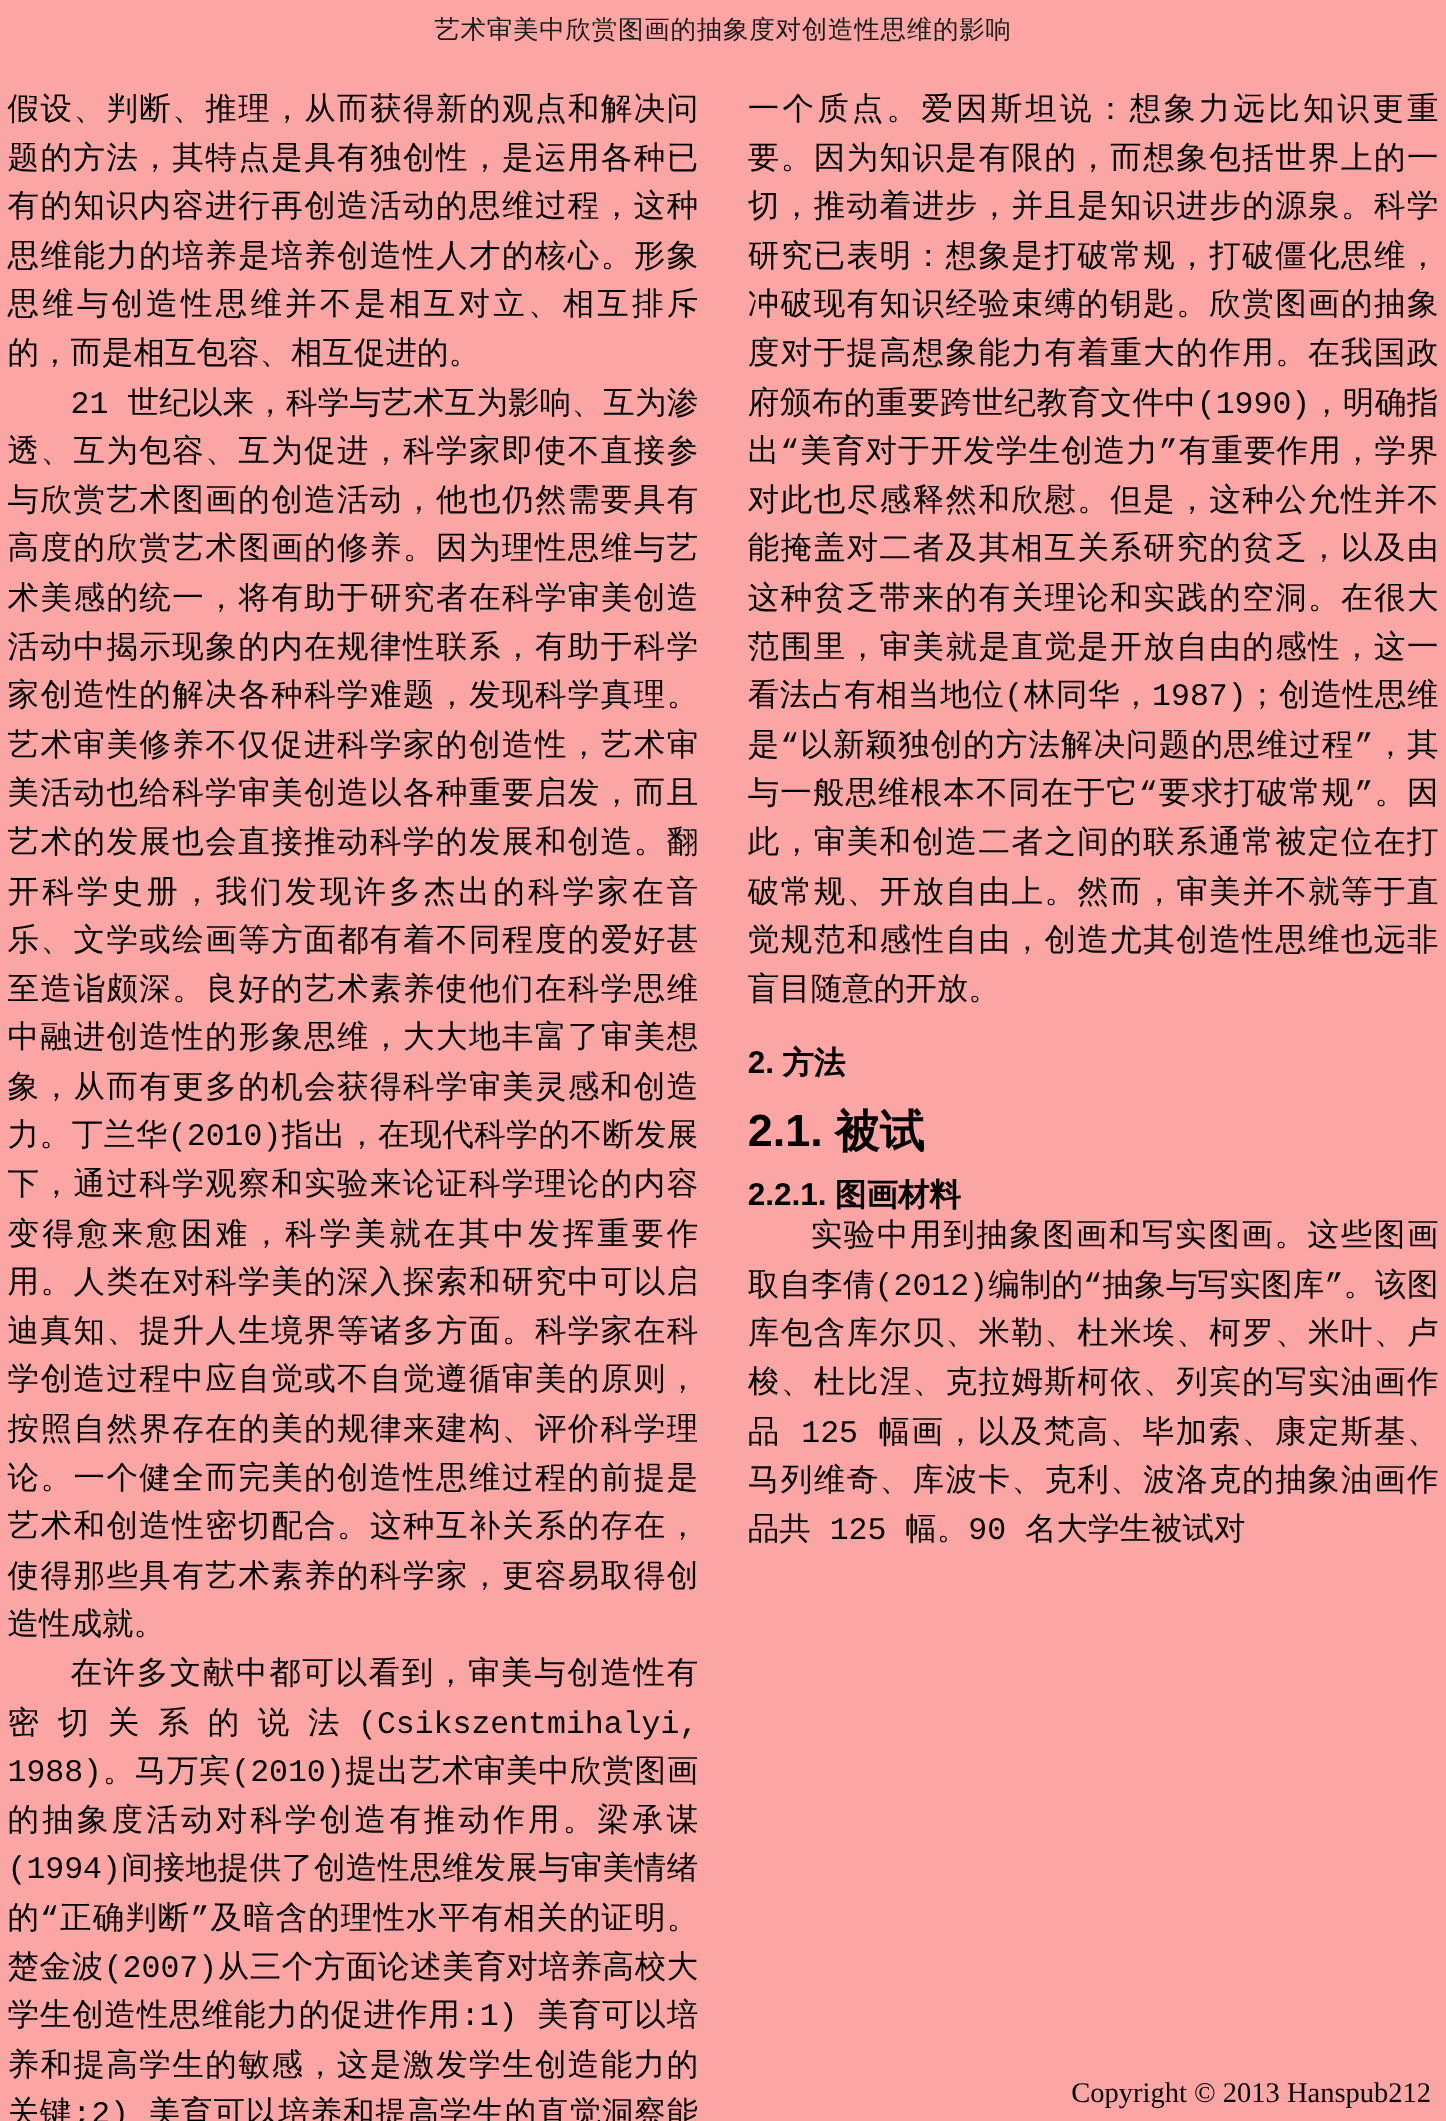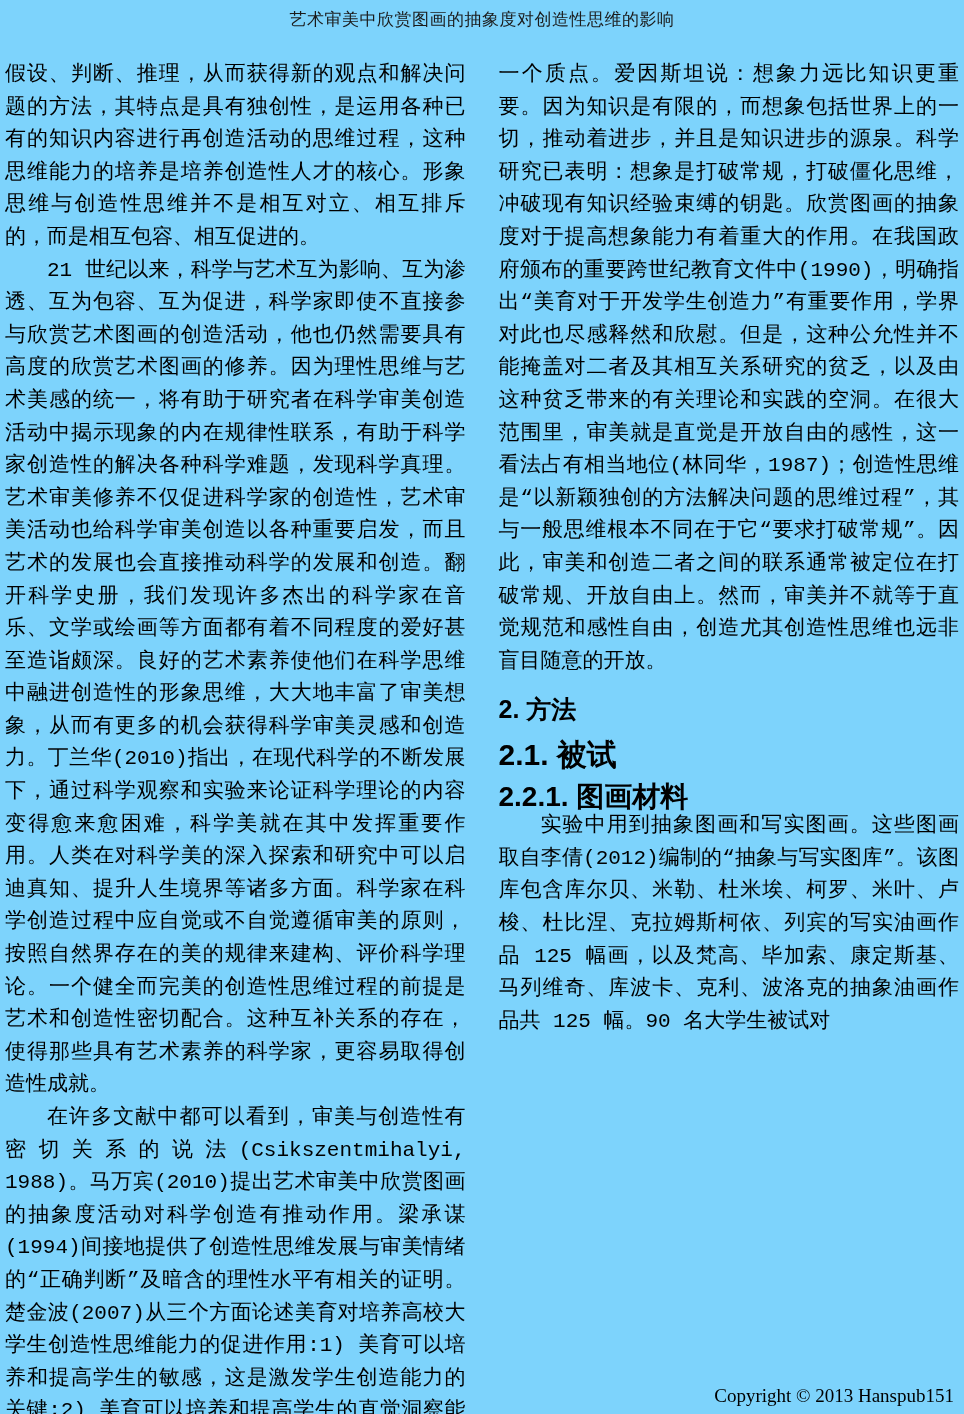--- a/index.html
+++ b/index.html
@@ -11,21 +11,21 @@
     width: 964px;
     height: 1414px;
     color: #000000;
     font-family: "Liberation Serif", "DejaVu Serif", serif;
   }
   .page {
     position: relative;
     width: 964px;
     height: 1414px;
     overflow: hidden;
-    background: #7dd3fc;
+    background: #fca5a5;
   }
   .running-title {
     text-align: center;
     font-size: 17px;
     line-height: 22px;
     padding-top: 9px;
     color: #1a1a1a;
     letter-spacing: 0.5px;
   }
   .columns {
@@ -46,23 +46,23 @@
   }
   .col p.indent {
     text-indent: 2em;
   }
   .h2, .h3, .h4 {
     font-family: "Liberation Sans", "DejaVu Sans", sans-serif;
     font-weight: bold;
     color: #000000;
     text-align: left;
   }
-  .h2 { font-size: 25px; line-height: 30px; margin: 16px 0 17px; }
+  .h2 { font-size: 21px; line-height: 30px; margin: 16px 0 17px; }
   .h3 { font-size: 30px; line-height: 27px; margin: 17px 0 14px; }
-  .h4 { font-size: 28px; line-height: 26px; margin: 16px 0 0; }
+  .h4 { font-size: 21px; line-height: 26px; margin: 16px 0 0; }
   .footer {
     position: absolute;
     left: 6px;
     right: 10px;
     bottom: 6px;
     display: flex;
     justify-content: flex-end;
     align-items: baseline;
     font-size: 19px;
     line-height: 24px;
@@ -85,15 +85,15 @@
         <p>一个质点。爱因斯坦说：想象力远比知识更重要。因为知识是有限的，而想象包括世界上的一切，推动着进步，并且是知识进步的源泉。科学研究已表明：想象是打破常规，打破僵化思维，冲破现有知识经验束缚的钥匙。欣赏图画的抽象度对于提高想象能力有着重大的作用。在我国政府颁布的重要跨世纪教育文件中(1990)，明确指出“美育对于开发学生创造力”有重要作用，学界对此也尽感释然和欣慰。但是，这种公允性并不能掩盖对二者及其相互关系研究的贫乏，以及由这种贫乏带来的有关理论和实践的空洞。在很大范围里，审美就是直觉是开放自由的感性，这一看法占有相当地位(林同华，1987)；创造性思维是“以新颖独创的方法解决问题的思维过程”，其与一般思维根本不同在于它“要求打破常规”。因此，审美和创造二者之间的联系通常被定位在打破常规、开放自由上。然而，审美并不就等于直觉规范和感性自由，创造尤其创造性思维也远非盲目随意的开放。</p>
         <div class="h2">2. 方法</div>
         <div class="h3">2.1. 被试</div>
         <div class="h4">2.2.1. 图画材料</div>
         <p class="indent">实验中用到抽象图画和写实图画。这些图画取自李倩(2012)编制的“抽象与写实图库”。该图库包含库尔贝、米勒、杜米埃、柯罗、米叶、卢梭、杜比涅、克拉姆斯柯依、列宾的写实油画作品 125 幅画，以及梵高、毕加索、康定斯基、马列维奇、库波卡、克利、波洛克的抽象油画作品共 125 幅。90 名大学生被试对</p>
       </div>
   </div>
 
   <div class="footer">
     <span>Copyright © 2013 Hanspub</span>
-    <span>151</span>
+    <span>212</span>
   </div>
 </div>
 
 </body></html>

